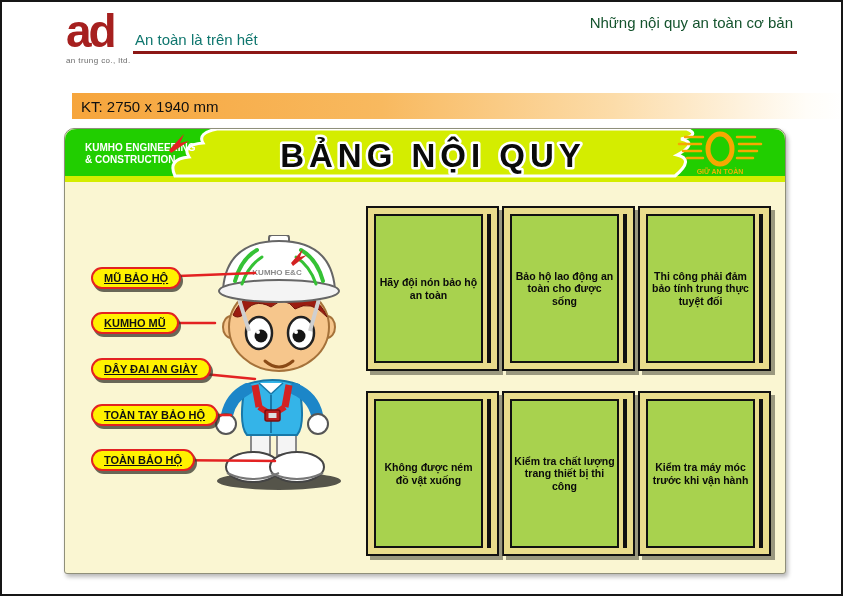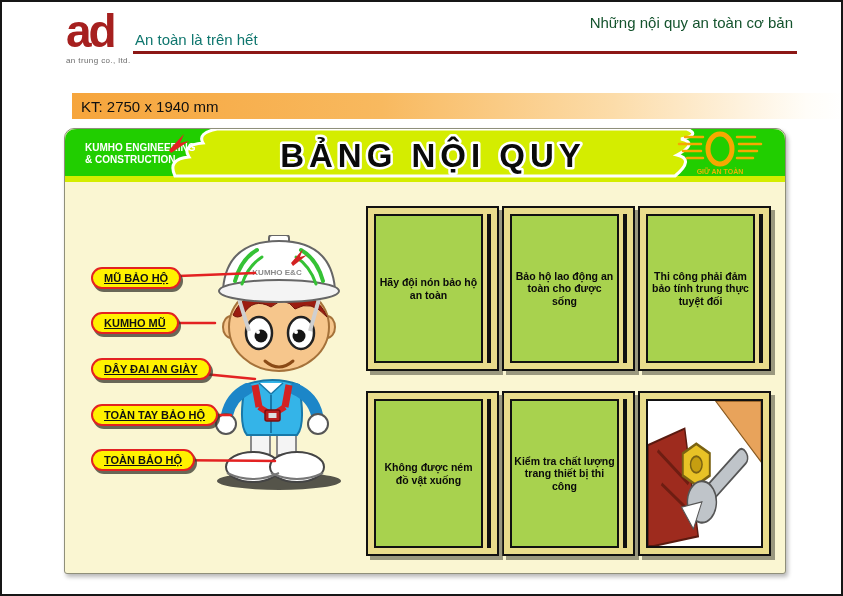--- a/index.html
+++ b/index.html
@@ -250,20 +250,21 @@
           </g>
           <path d="M24,44 Q46,18 72,34 Q55,27 43,37 Q33,35 24,44 Z" fill="#ffffff" stroke="#888" stroke-width="1.5"></path>
           <path d="M56,30 Q78,12 96,28 Q80,22 69,32 Q62,29 56,30 Z" fill="#ffffff" stroke="#888" stroke-width="1.5"></path>
           <circle cx="58" cy="52" r="38" fill="none" stroke="#E01010" stroke-width="10"></circle>
           <line x1="86" y1="25" x2="30" y2="79" stroke="#E01010" stroke-width="10"></line>
         </svg>
       </div>
     </div>
 
     <div class="card" style="left:573px;top:262px">
+      <div class="card-title">Kiểm tra máy móc trước khi vận hành</div>
       <div class="card-img">
         <svg viewBox="0 0 117 105" preserveAspectRatio="none">
           <rect width="117" height="105" fill="#ffffff"></rect>
           <path d="M117,0 L117,44 L70,0 Z" fill="#E8A35B" stroke="#8a5a20" stroke-width="1"></path>
           <path d="M0,32 L38,20 L52,98 L6,105 L0,105 Z" fill="#9E2B1E" stroke="#5a1a10" stroke-width="1.5"></path>
           <path d="M10,36 L42,60 M14,60 L46,82" stroke="#6E1D12" stroke-width="2.5"></path>
           <polygon points="36,38 50,31 64,38 64,54 50,61 36,54" fill="#E8C226" stroke="#7A6212" stroke-width="2"></polygon>
           <circle cx="50" cy="46" r="6" fill="#C69E10" stroke="#7A6212" stroke-width="1.5"></circle>
           <g transform="rotate(-38 70 62)">
             <rect x="52" y="56" width="58" height="12" rx="5" fill="#BFC4C9" stroke="#555" stroke-width="1.5"></rect>

